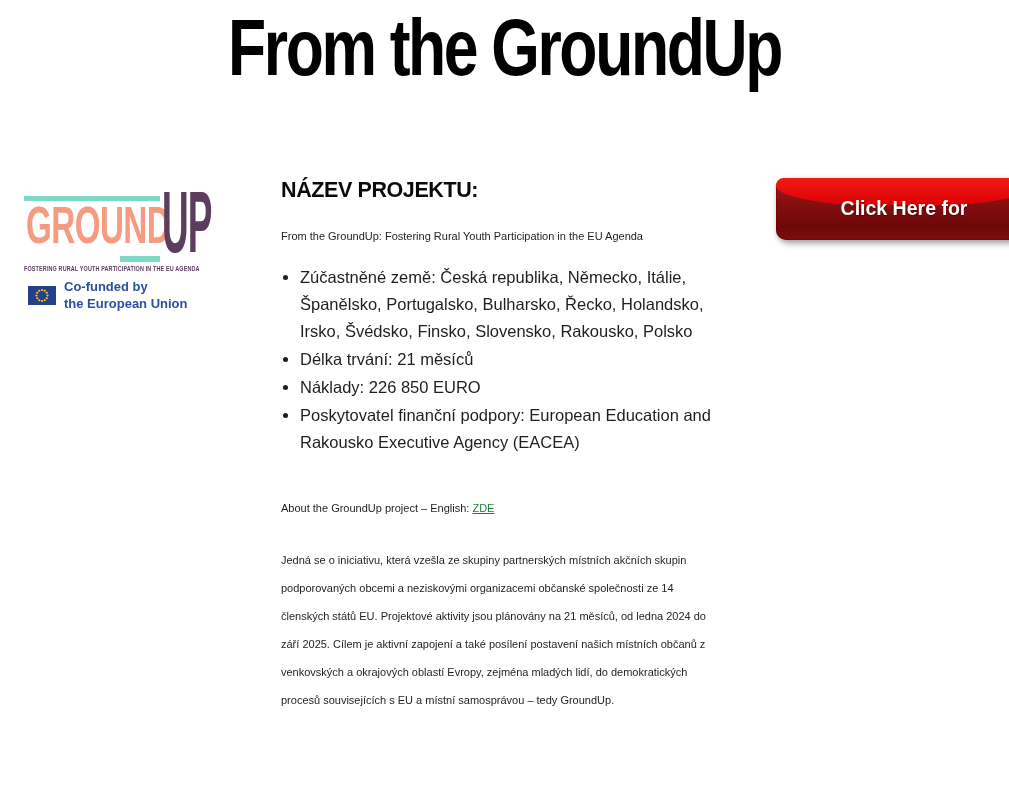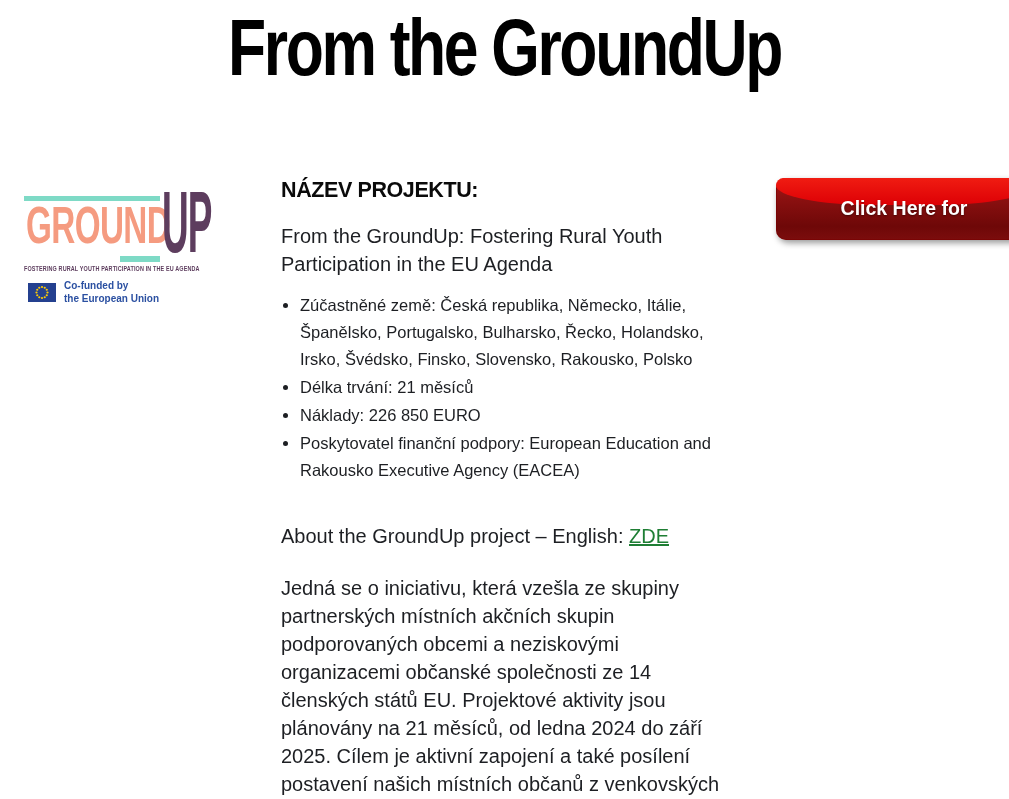--- a/index.html
+++ b/index.html
@@ -33,29 +33,29 @@
     color:var(--purple);letter-spacing:-2px;transform:scaleX(0.42);transform-origin:0 0;white-space:nowrap;
   }
   .logo .tagline{
     position:absolute;left:2px;top:72px;font-size:8px;font-weight:700;color:var(--purple);
     white-space:nowrap;transform:scaleX(0.68);transform-origin:0 0;letter-spacing:0.2px;
   }
   .eu-row{position:absolute;left:6px;top:87px;display:flex;align-items:center;}
   .eu-flag{width:28px;height:19px;display:block;}
   .eu-flag .eu-flag-bg{fill:var(--eu-blue);}
   .eu-flag .eu-star{fill:var(--star-yellow);}
-  .eu-text{margin-left:8px;font-size:10px;font-weight:700;color:var(--eu-text-blue);line-height:1.3;white-space:nowrap;}
+  .eu-text{margin-left:8px;font-size:13px;font-weight:700;color:var(--eu-text-blue);line-height:1.3;white-space:nowrap;}
   
   .content{position:absolute;left:281px;top:170px;width:438px;}
   .content h2{
     font-size:21.5px;font-weight:800;color:var(--heading-black);
     letter-spacing:-0.4px;line-height:28px;margin-top:6px;
   }
   .content .h2-second{margin-top:22px;}
-  .content p{font-size:20px;line-height:28px;color:var(--text-dark);}
+  .content p{font-size:11px;line-height:28px;color:var(--text-dark);}
   .content .project-name{margin-top:18px;}
   .content ul{margin:14px 0 0 0;padding-left:19px;}
   .content li{font-size:16.5px;line-height:27px;color:var(--text-dark);margin-bottom:1px;}
   .about-line{margin-top:38px;}
   .about-line a{color:var(--link-green);text-decoration:underline;font-weight:400;}
   .main-paragraph{margin-top:24px;}
   
   .english-button{
     position:absolute;left:776px;top:178px;width:256px;height:62px;display:block;
     text-decoration:none;border-radius:10px;cursor:pointer;

